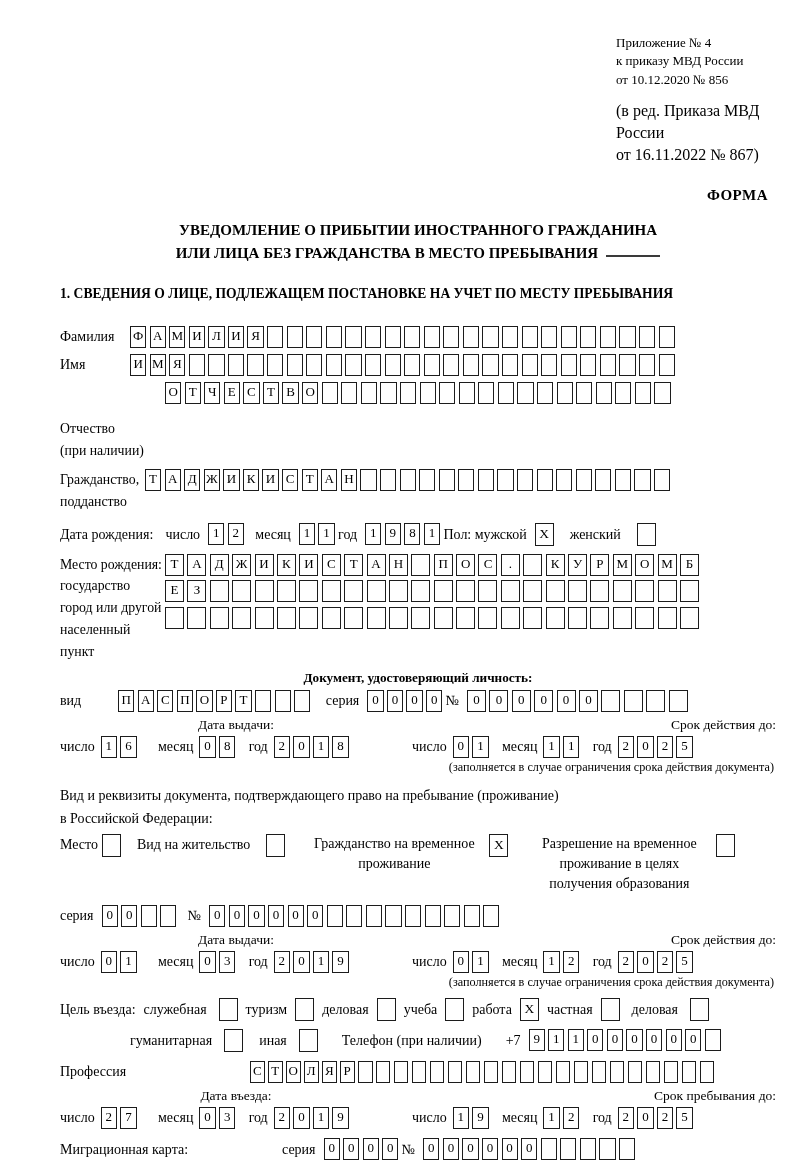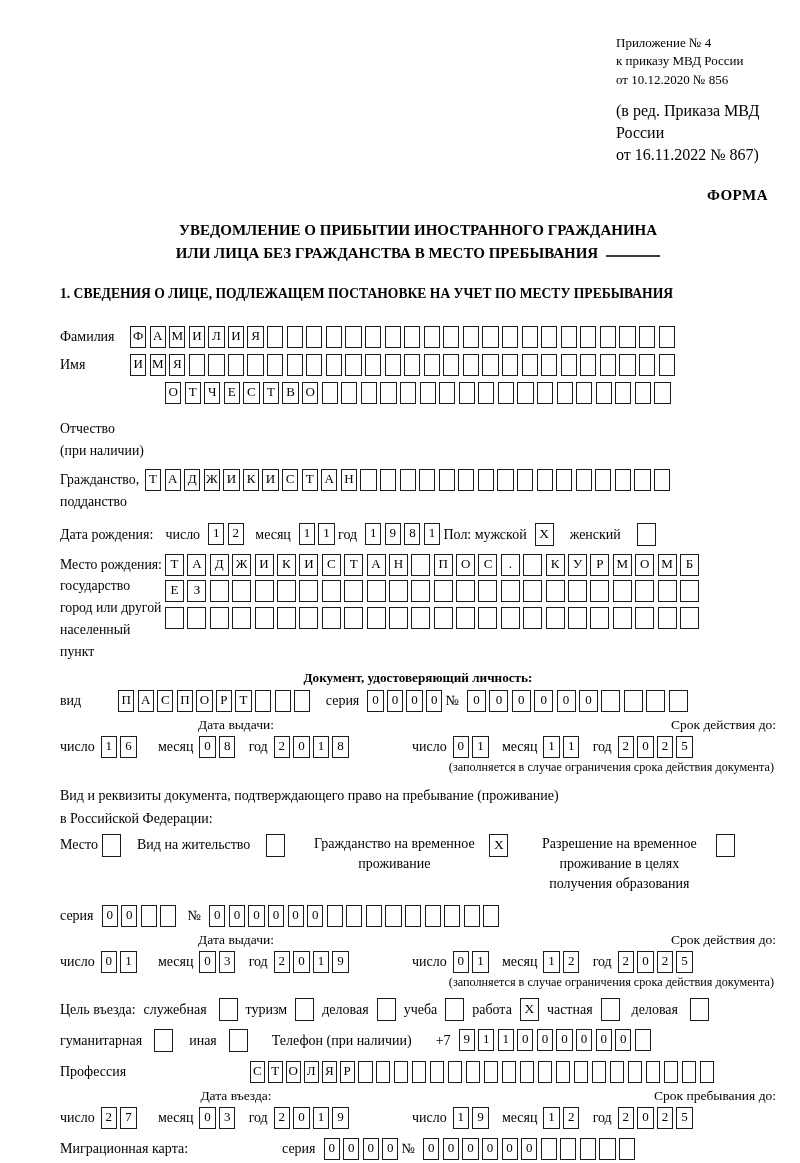--- a/index.html
+++ b/index.html
@@ -224,21 +224,21 @@
     <span class="lbl gap8">учеба</span>
     <span class="checkbox gap8"></span>
     <span class="lbl gap8">работа</span>
     <span class="checkbox gap8">X</span>
     <span class="lbl gap8">частная</span>
     <span class="checkbox gap8"></span>
     <span class="lbl gap12">деловая</span>
     <span class="checkbox gap12"></span>
   </div>
 
-  <div class="row rowc" style="margin-top:8px;align-items:center;">
+  <div class="row rowc" style="margin-top:8px;margin-left:70px;align-items:center;">
     <span class="lbl">гуманитарная</span>
     <span class="checkbox gap12"></span>
     <span class="lbl gap16">иная</span>
     <span class="checkbox gap12"></span>
     <span class="lbl gap24">Телефон (при наличии)</span>
     <span class="lbl gap24">+7</span>
     <span class="cells gap8"><span class="cell">9</span><span class="cell">1</span><span class="cell">1</span><span class="cell">0</span><span class="cell">0</span><span class="cell">0</span><span class="cell">0</span><span class="cell">0</span><span class="cell">0</span><span class="cell"></span></span>
   </div>
 
   <div class="row rowc" style="margin-top:9px;gap:32px;">
@@ -262,21 +262,21 @@
     <span class="dategrp">
       <span class="lbl">число</span>
       <span class="cells"><span class="cell">1</span><span class="cell">9</span></span>
       <span class="lbl">месяц</span>
       <span class="cells"><span class="cell">1</span><span class="cell">2</span></span>
       <span class="lbl">год</span>
       <span class="cells"><span class="cell">2</span><span class="cell">0</span><span class="cell">2</span><span class="cell">5</span></span>
     </span>
   </div>
 
-  <div class="row rowc" style="margin-top:9px;">
+  <div class="row rowc" style="margin-top:9px;align-items:flex-end;">
     <span class="lbl" style="width:222px;">Миграционная карта:</span>
     <span class="lbl">серия</span>
     <span class="cells gap8"><span class="cell">0</span><span class="cell">0</span><span class="cell">0</span><span class="cell">0</span></span>
     <span class="lbl">№</span>
     <span class="cells gap8"><span class="cell">0</span><span class="cell">0</span><span class="cell">0</span><span class="cell">0</span><span class="cell">0</span><span class="cell">0</span><span class="cell"></span><span class="cell"></span><span class="cell"></span><span class="cell"></span><span class="cell"></span></span>
   </div>
 
   <div class="row" style="margin-top:7px;">
     <span class="lblcol" style="width:108px;line-height:1.68;font-size:13.6px;">
       <div>Сведения о</div>

